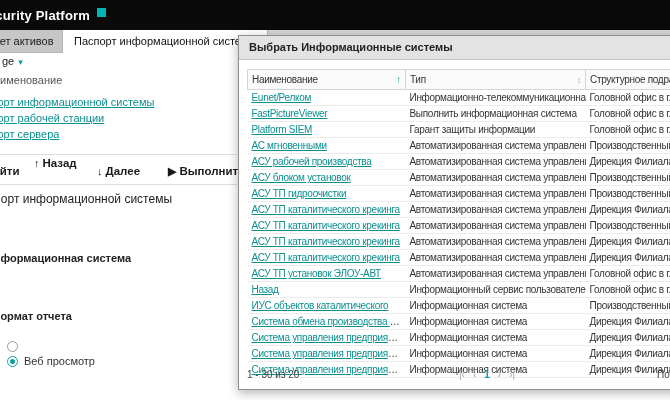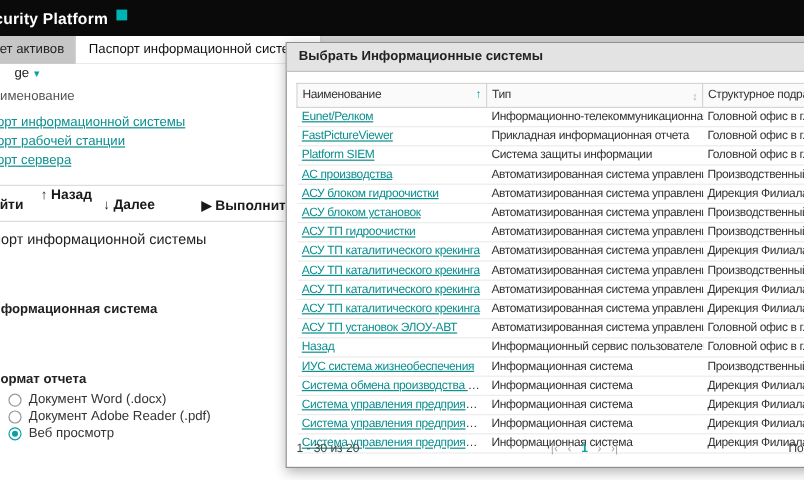--- a/index.html
+++ b/index.html
@@ -58,60 +58,55 @@
   <div class="topbar">
     <span class="topbar-title">Security Platform</span>
     <span class="logo-square"></span>
   </div>
 
   <div class="tabstrip">
     <div class="tab tab-inactive">Учет активов</div>
     <div class="tab tab-active">Паспорт информационной системы</div>
   </div>
 
-  <div class="clip dropdown" style="left:12px;top:55px;">
+  <div class="clip dropdown" style="left:2px;top:55px;">
     <span>ge</span><span class="chev">▾</span>
   </div>
 
   <div class="clip listheader" style="left:-14px;top:74px;">Наименование</div>
 
   <a class="clip side-link" style="left:-28px;top:96px;">Паспорт информационной системы</a>
   <a class="clip side-link" style="left:-28px;top:112px;">Паспорт рабочей станции</a>
   <a class="clip side-link" style="left:-28px;top:128px;">Паспорт сервера</a>
 
   <div class="hr" style="top:154px;"></div>
 
   <div class="clip tbtn" style="left:-15px;top:165px;">
     <span>Найти</span>
   </div>
   <div class="clip tbtn" style="left:34px;top:157px;">
     <span class="ticon">↑</span><span>Назад</span>
   </div>
-  <div class="clip tbtn" style="left:86px;top:165px;">
+  <div class="clip tbtn" style="left:97px;top:165px;">
     <span class="ticon">↓</span><span>Далее</span>
   </div>
   <div class="clip tbtn" style="left:168px;top:165px;">
     <span class="ticon">▶</span><span>Выполнить</span>
   </div>
 
   <div class="hr" style="top:184px;"></div>
 
   <div class="clip section-title" style="left:-27px;top:192px;">Паспорт информационной системы</div>
 
   <div class="clip field-label" style="left:-14px;top:252px;">Информационная система</div>
 
   <div class="clip format-label" style="left:-9px;top:310px;">Формат отчета</div>
 
-  <div class="radio-row" style="top:327px;">
-    <span class="radio"></span>
-    <span>Документ Word (.docx)</span>
-  </div>
   <div class="radio-row" style="top:341px;">
     <span class="radio"></span>
-    <span>Документ Adobe Reader (.pdf)</span>
   </div>
   <div class="radio-row" style="top:355px;">
     <span class="radio checked"></span>
     <span>Веб просмотр</span>
   </div>
 
   <div class="modal">
     <div class="modal-header">Выбрать Информационные системы</div>
 
     <table class="grid">
@@ -142,35 +137,35 @@
         </tr>
       </thead>
       <tbody>
           <tr>
         <td class="c-name"><a href="#">Eunet/Релком</a></td>
         <td class="c-type">Информационно-телекоммуникационная сеть</td>
         <td class="c-unit">Головной офис в г. М</td>
       </tr>
           <tr>
         <td class="c-name"><a href="#">FastPictureViewer</a></td>
-        <td class="c-type">Прикладная информационная отчета</td>
+        <td class="c-type">Выполнить информационная система</td>
         <td class="c-unit">Головной офис в г. М</td>
       </tr>
           <tr>
         <td class="c-name"><a href="#">Platform SIEM</a></td>
-        <td class="c-type">Система защиты информации</td>
-        <td class="c-unit">Головной офис в г. М</td>
-      </tr>
-          <tr>
-        <td class="c-name"><a href="#">АС производства</a></td>
-        <td class="c-type">Автоматизированная система управления</td>
-        <td class="c-unit">Производственный у</td>
-      </tr>
-          <tr>
-        <td class="c-name"><a href="#">АСУ блоком гидроочистки</a></td>
+        <td class="c-type">Гарант защиты информации</td>
+        <td class="c-unit">Головной офис в г. М</td>
+      </tr>
+          <tr>
+        <td class="c-name"><a href="#">АС мгновенными</a></td>
+        <td class="c-type">Автоматизированная система управления</td>
+        <td class="c-unit">Производственный у</td>
+      </tr>
+          <tr>
+        <td class="c-name"><a href="#">АСУ рабочей производства</a></td>
         <td class="c-type">Автоматизированная система управления</td>
         <td class="c-unit">Дирекция Филиала Ц</td>
       </tr>
           <tr>
         <td class="c-name"><a href="#">АСУ блоком установок</a></td>
         <td class="c-type">Автоматизированная система управления</td>
         <td class="c-unit">Производственный у</td>
       </tr>
           <tr>
         <td class="c-name"><a href="#">АСУ ТП гидроочистки</a></td>
@@ -201,21 +196,21 @@
         <td class="c-name"><a href="#">АСУ ТП установок ЭЛОУ-АВТ</a></td>
         <td class="c-type">Автоматизированная система управления</td>
         <td class="c-unit">Головной офис в г. М</td>
       </tr>
           <tr>
         <td class="c-name"><a href="#">Назад</a></td>
         <td class="c-type">Информационный сервис пользователей</td>
         <td class="c-unit">Головной офис в г. М</td>
       </tr>
           <tr>
-        <td class="c-name"><a href="#">ИУС система жизнеобеспечения</a></td>
+        <td class="c-name"><a href="#">ИУС объектов каталитического</a></td>
         <td class="c-type">Информационная система</td>
         <td class="c-unit">Производственный у</td>
       </tr>
           <tr>
         <td class="c-name"><a href="#">Система обмена производства с…</a></td>
         <td class="c-type">Информационная система</td>
         <td class="c-unit">Дирекция Филиала Ц</td>
       </tr>
           <tr>
         <td class="c-name"><a href="#">Система управления предприяти…</a></td>

